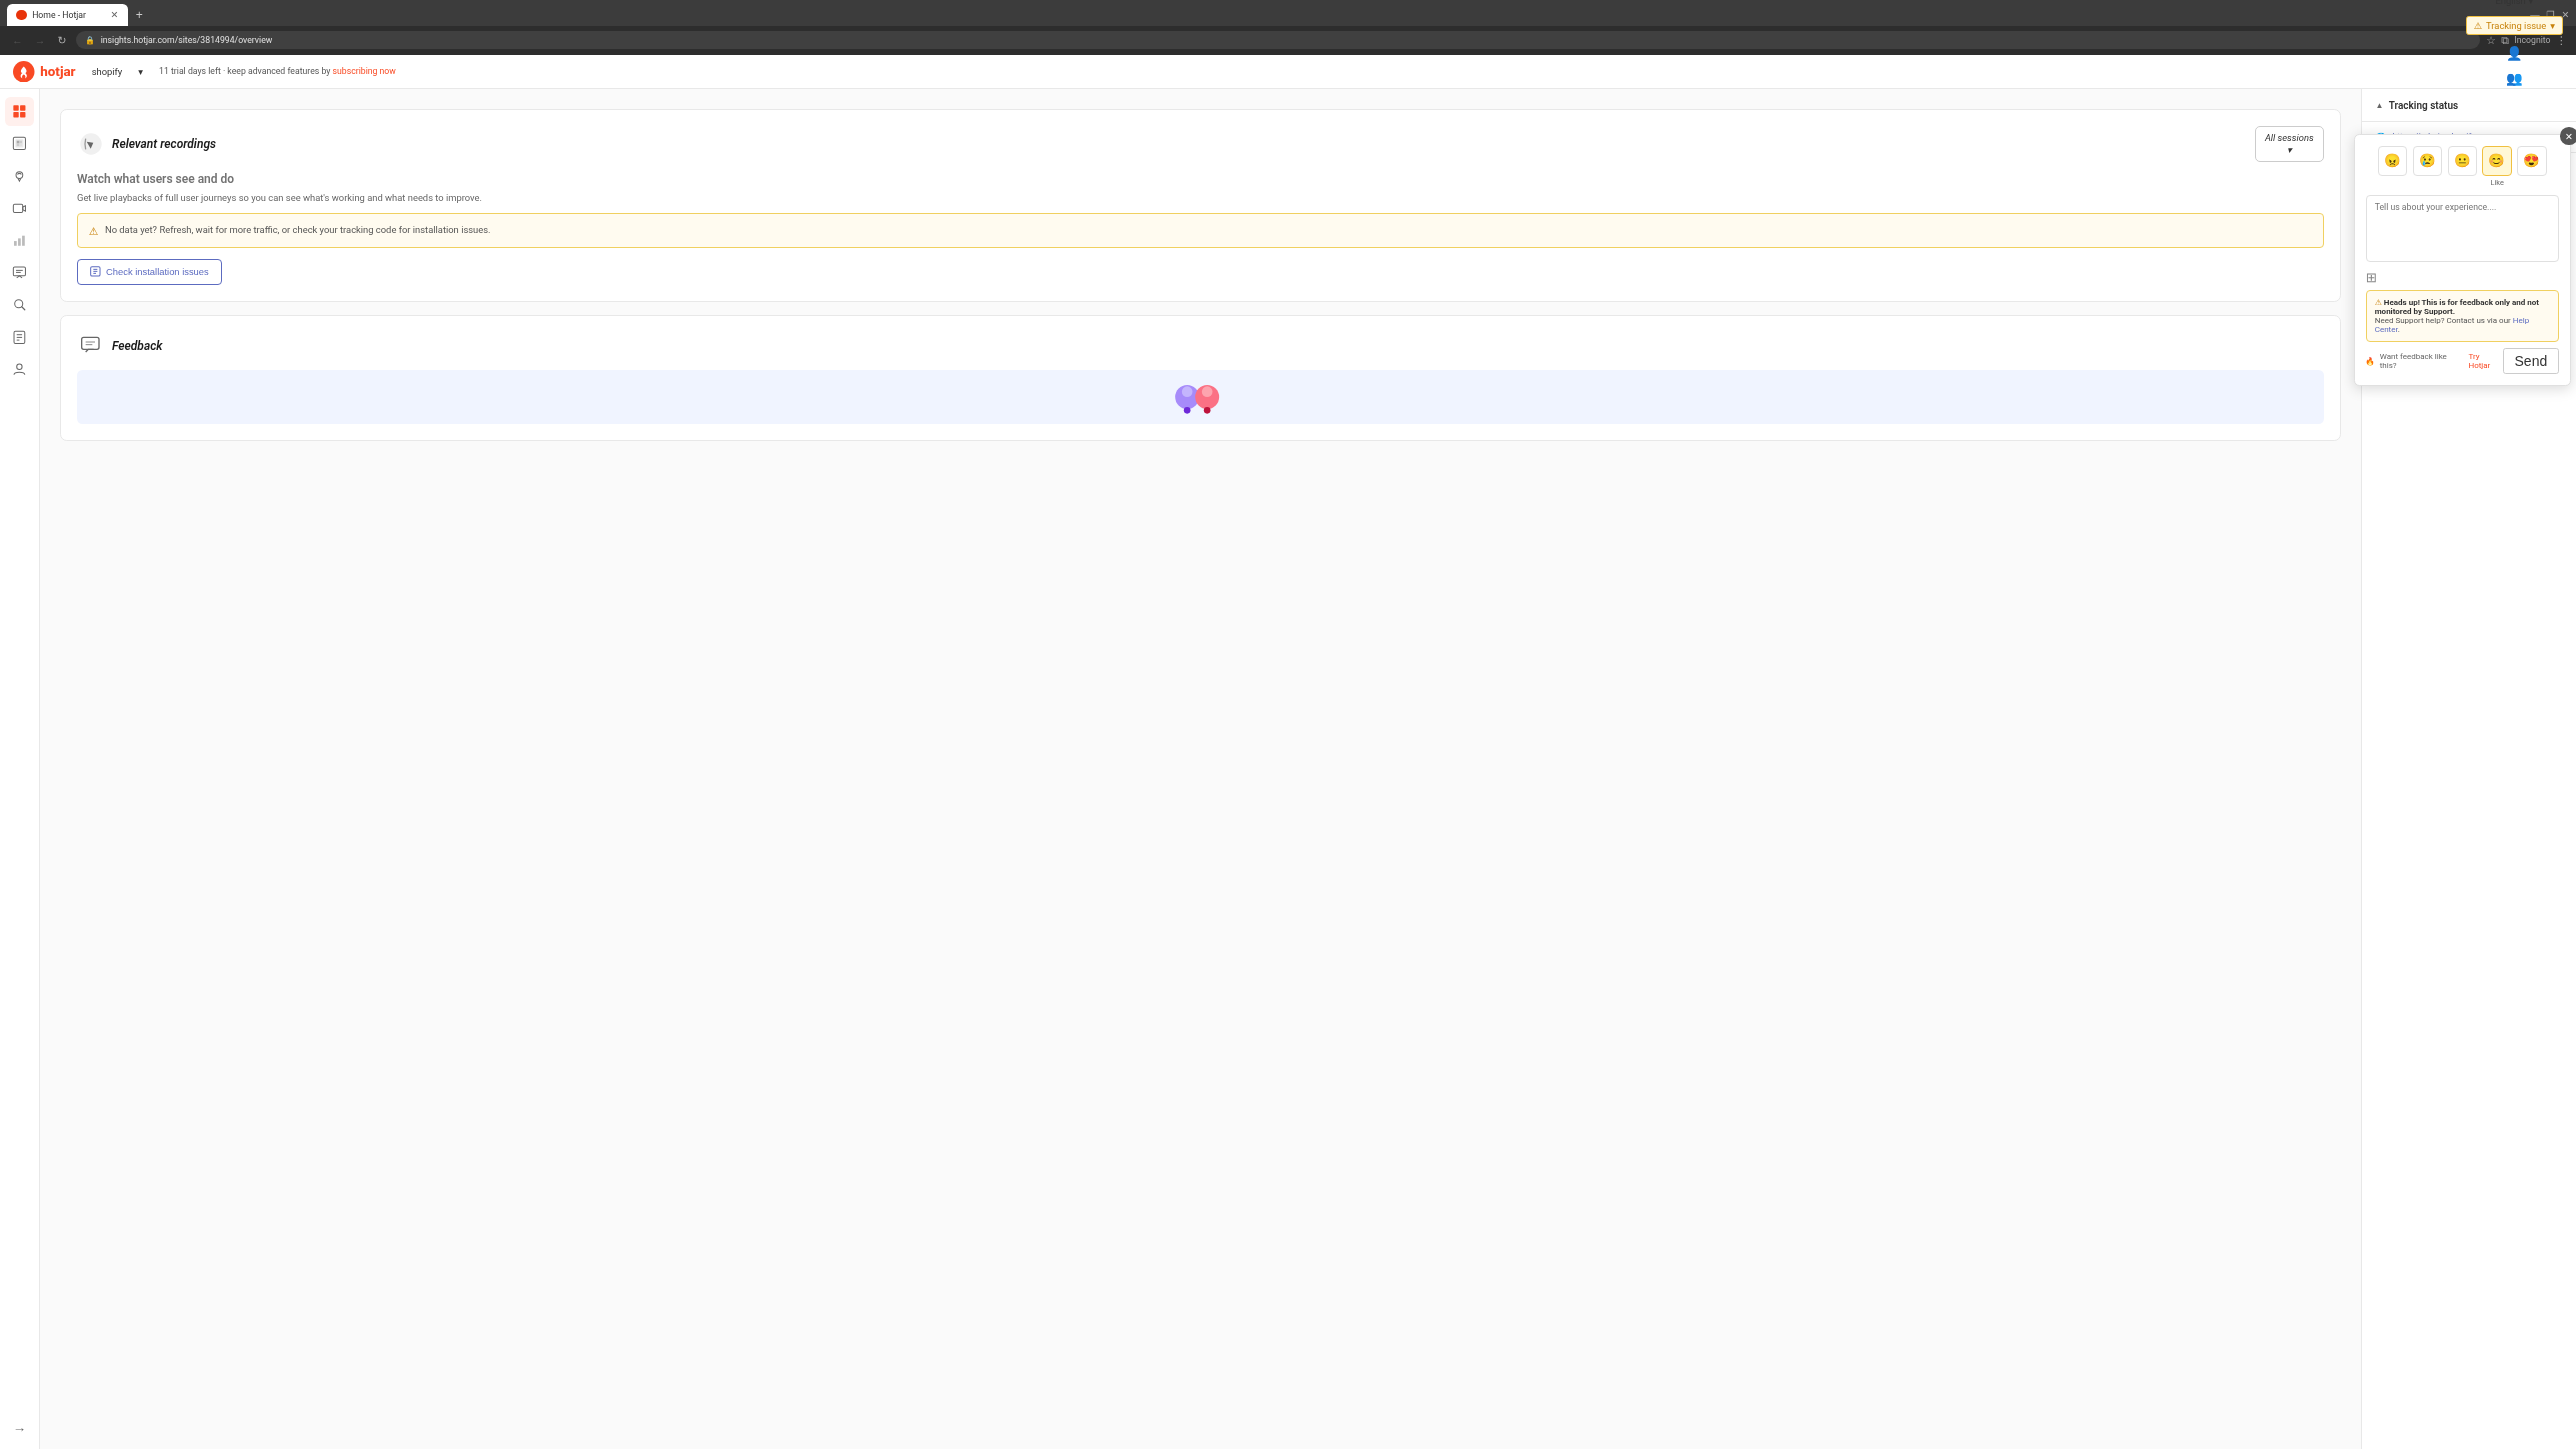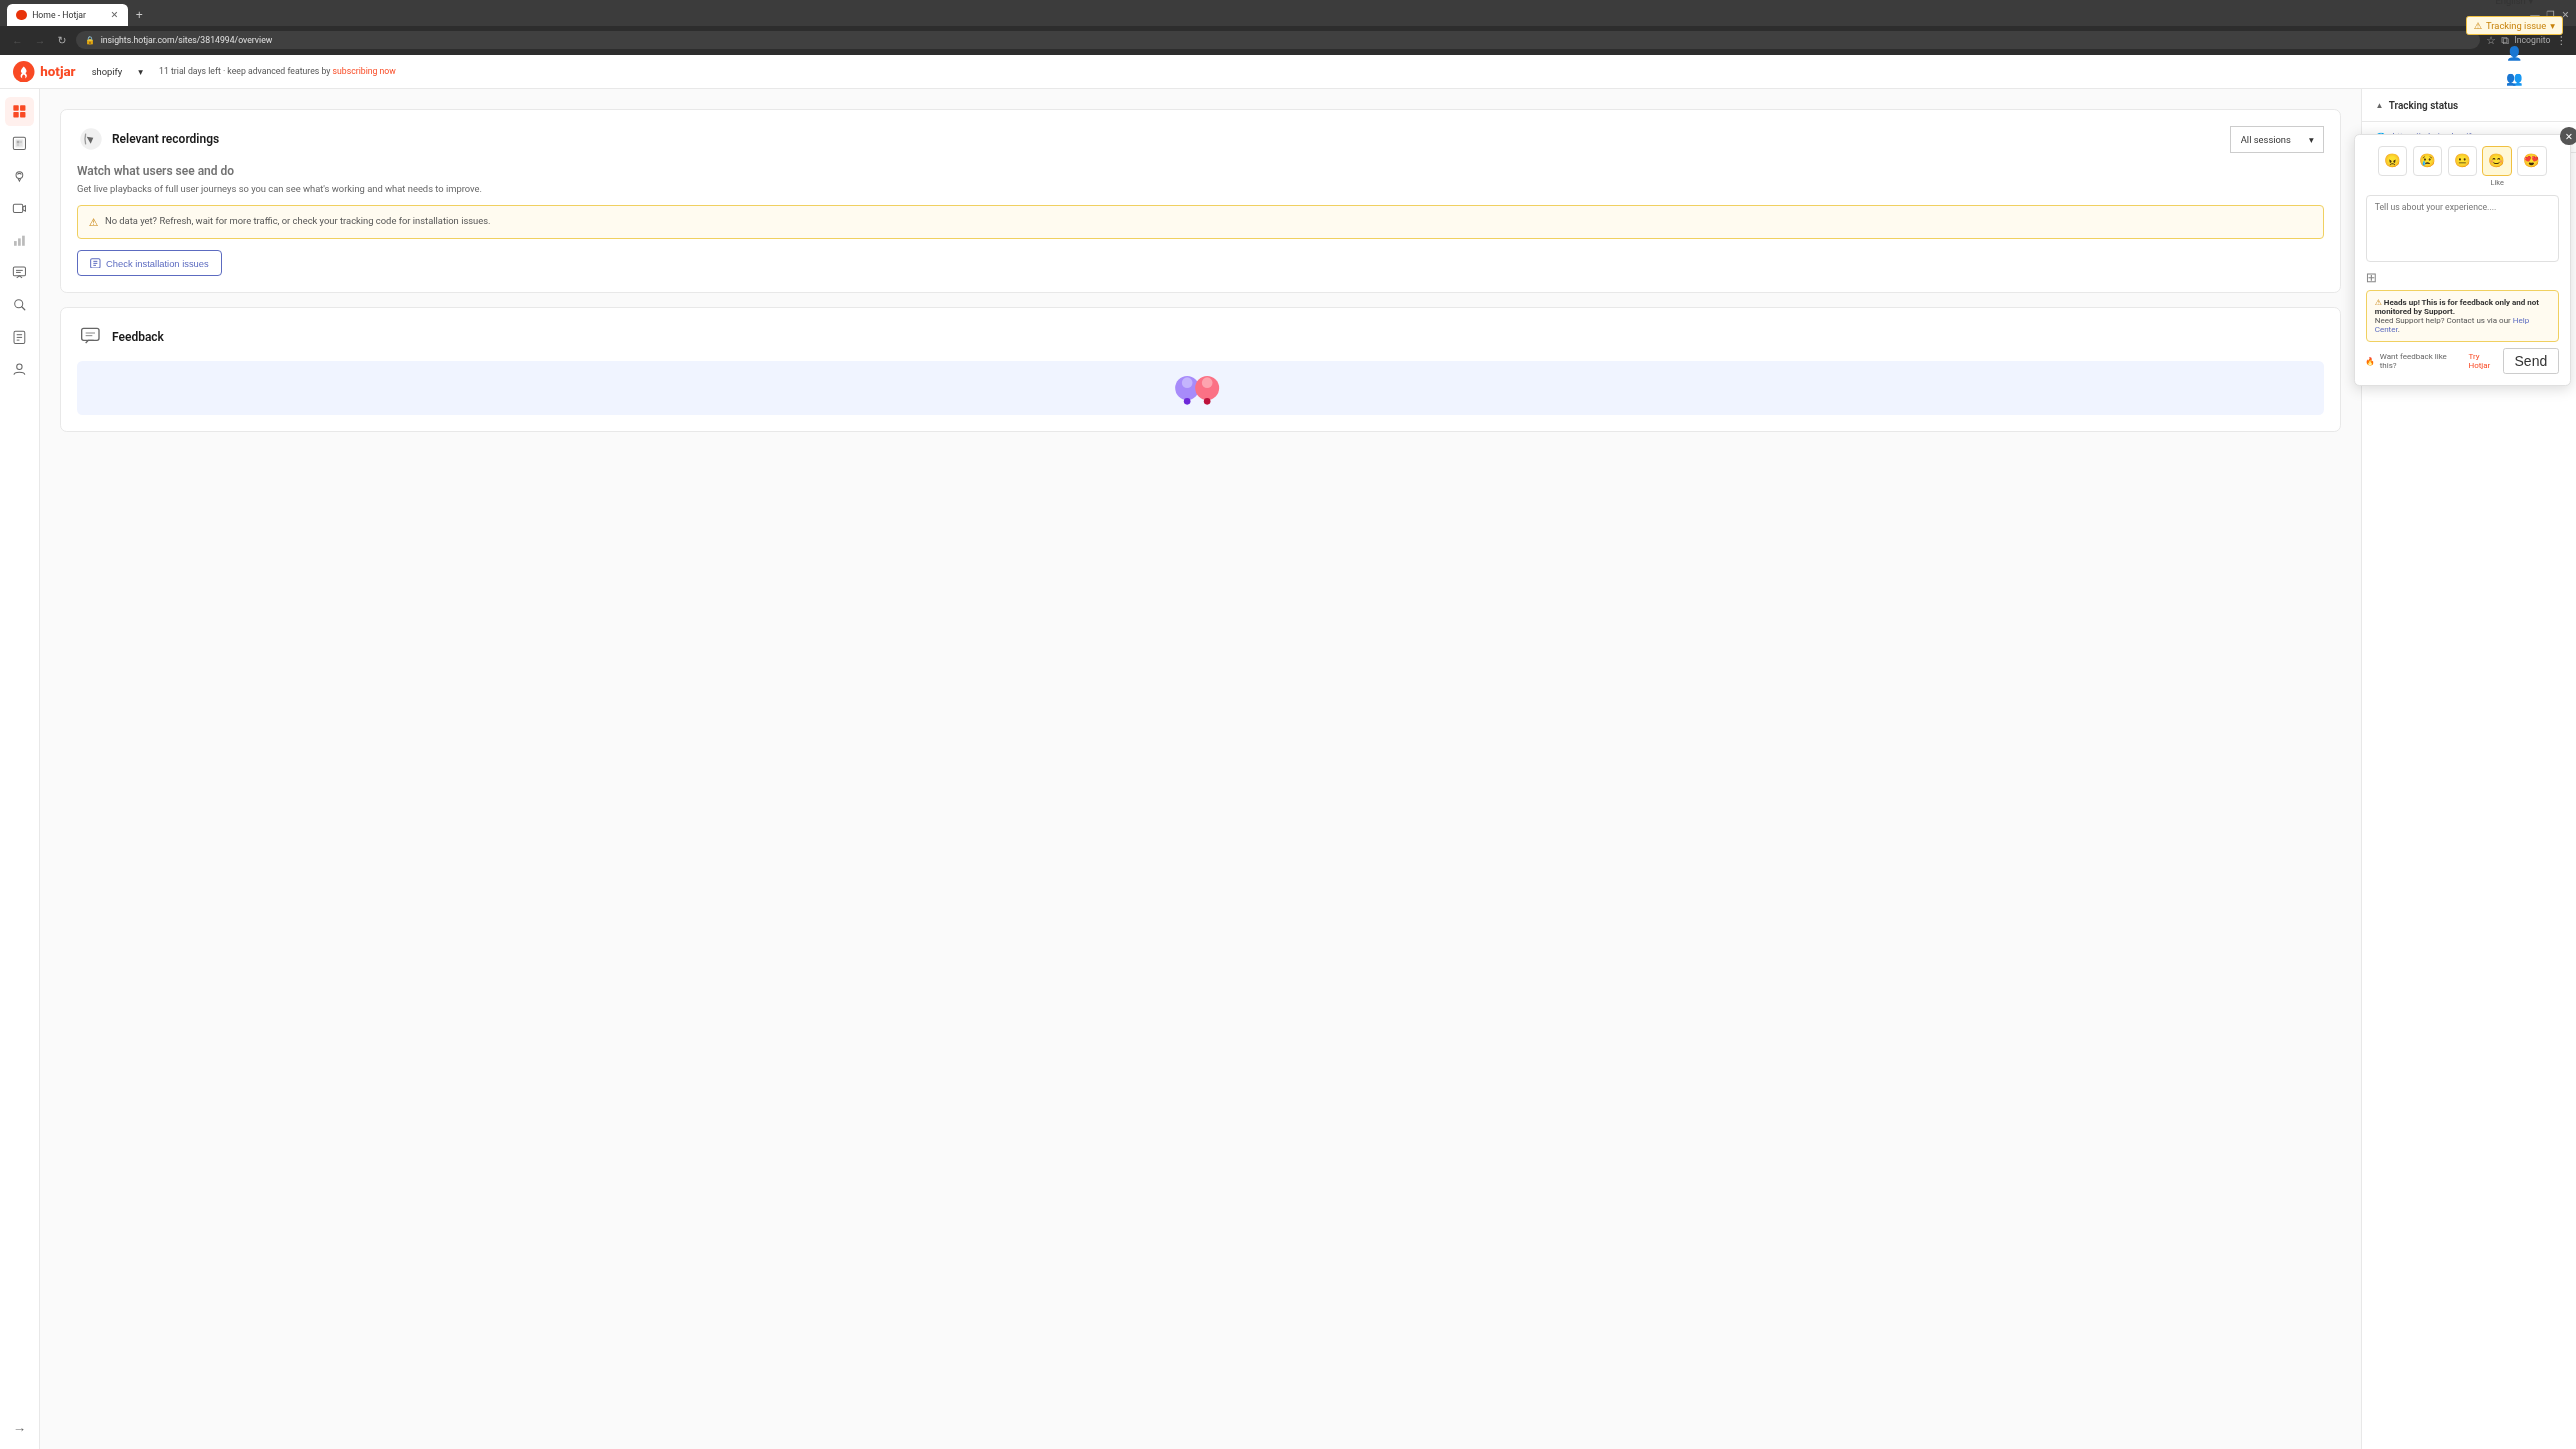--- a/index.html
+++ b/index.html
@@ -43,25 +43,25 @@
     .sidebar-expand { margin-top: auto; }
 
     
     .content-area { flex: 1; overflow-y: auto; padding: 20px; background: #fafafa; }
     .page-header { display: flex; align-items: center; justify-content: space-between; margin-bottom: 16px; }
     .page-title { font-size: 19px; font-weight: 700; color: #1a1a1a; }
     .share-btn { border: 0.7px solid #ccc; background: #fff; padding: 5.4px 13.4px; border-radius: 4px; font-size: 9.4px; cursor: pointer; color: #333; }
 
     
     .card { background: #fff; border: 0.7px solid #e8e8e8; border-radius: 6.7px; padding: 16px; margin-bottom: 13.4px; }
-    .card-header { display: flex; justify-content: space-between; margin-bottom: 10.7px; }
+    .card-header { display: flex; align-items: center; justify-content: space-between; margin-bottom: 10.7px; font-style: italic; }
     .card-title-row { display: flex; align-items: center; gap: 8px; }
     .card-icon { width: 27px; height: 27px; display: flex; align-items: center; justify-content: center; color: #555; font-size: 14.8px; }
     .card-title { font-size: 12px; font-weight: 600; color: #1a1a1a; }
-    .session-filter { display: flex; align-items: center; gap: 18px; border: 0.7px solid #ccc; border-radius: 0; padding: 5.4px 9.4px; font-size: 9.4px; cursor: pointer; color: #333; background: #fff; }
+    .session-filter { display: flex; align-items: center; gap: 1px; border: 0.7px solid #ccc; border-radius: 5px; padding: 5.4px 9.4px; font-size: 9.4px; cursor: pointer; color: #333; background: #fff; flex-direction: column; }
 
     .card-subtitle { font-size: 12px; font-weight: 600; color: #737373; margin-bottom: 5.4px; }
     .card-description { font-size: 9.4px; color: #666; margin-bottom: 10.7px; }
 
     .warning-box { display: flex; align-items: flex-start; gap: 6.7px; background: #fffbf0; border: 0.7px solid #f0d060; border-radius: 4px; padding: 9.4px 10.7px; margin-bottom: 10.7px; font-size: 9.4px; color: #555; }
     .warning-icon { color: #c8820a; font-size: 10.7px; flex-shrink: 0; margin-top: 0.7px; }
 
     .check-btn { display: flex; align-items: center; gap: 5.4px; border: 0.7px solid #5c6bc0; background: #fff; padding: 6.7px 12px; border-radius: 4px; font-size: 9.4px; cursor: pointer; color: #5c6bc0; }
 
     

